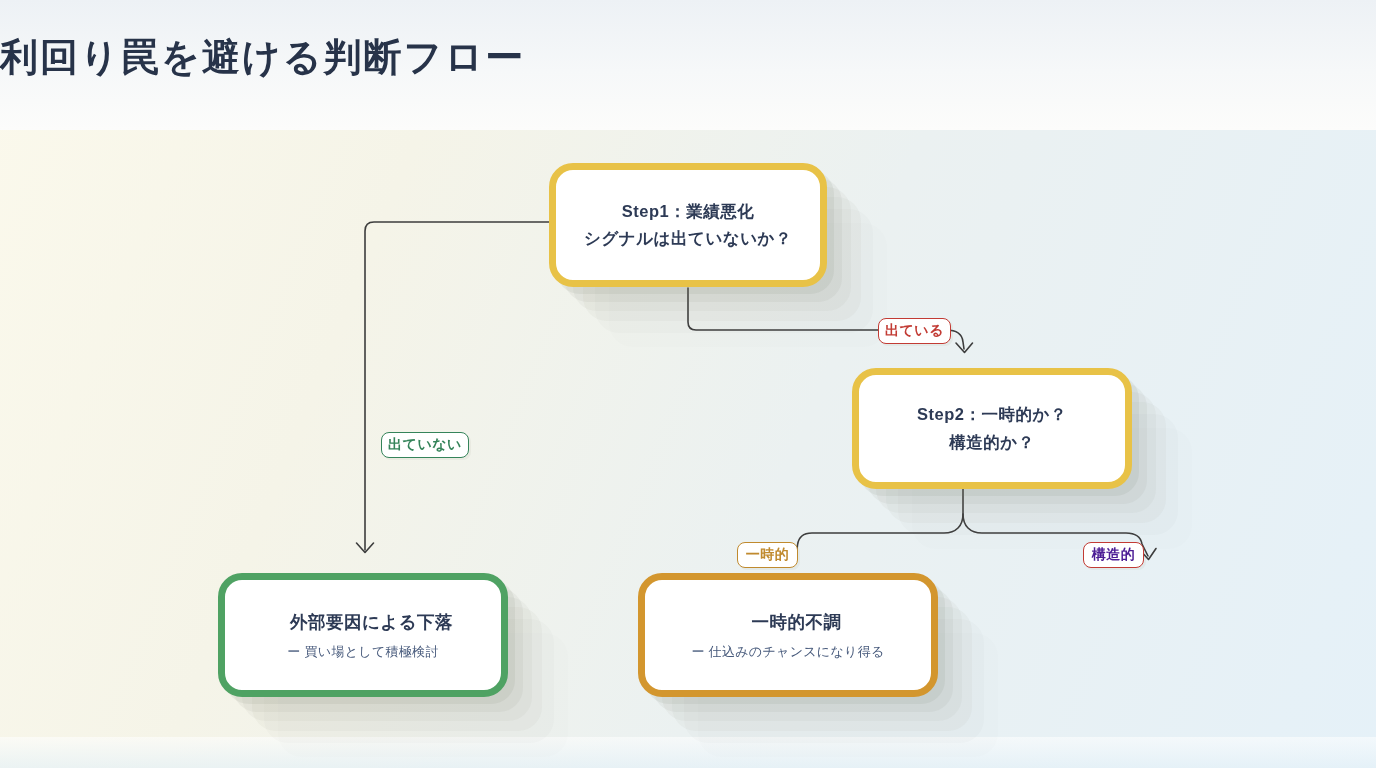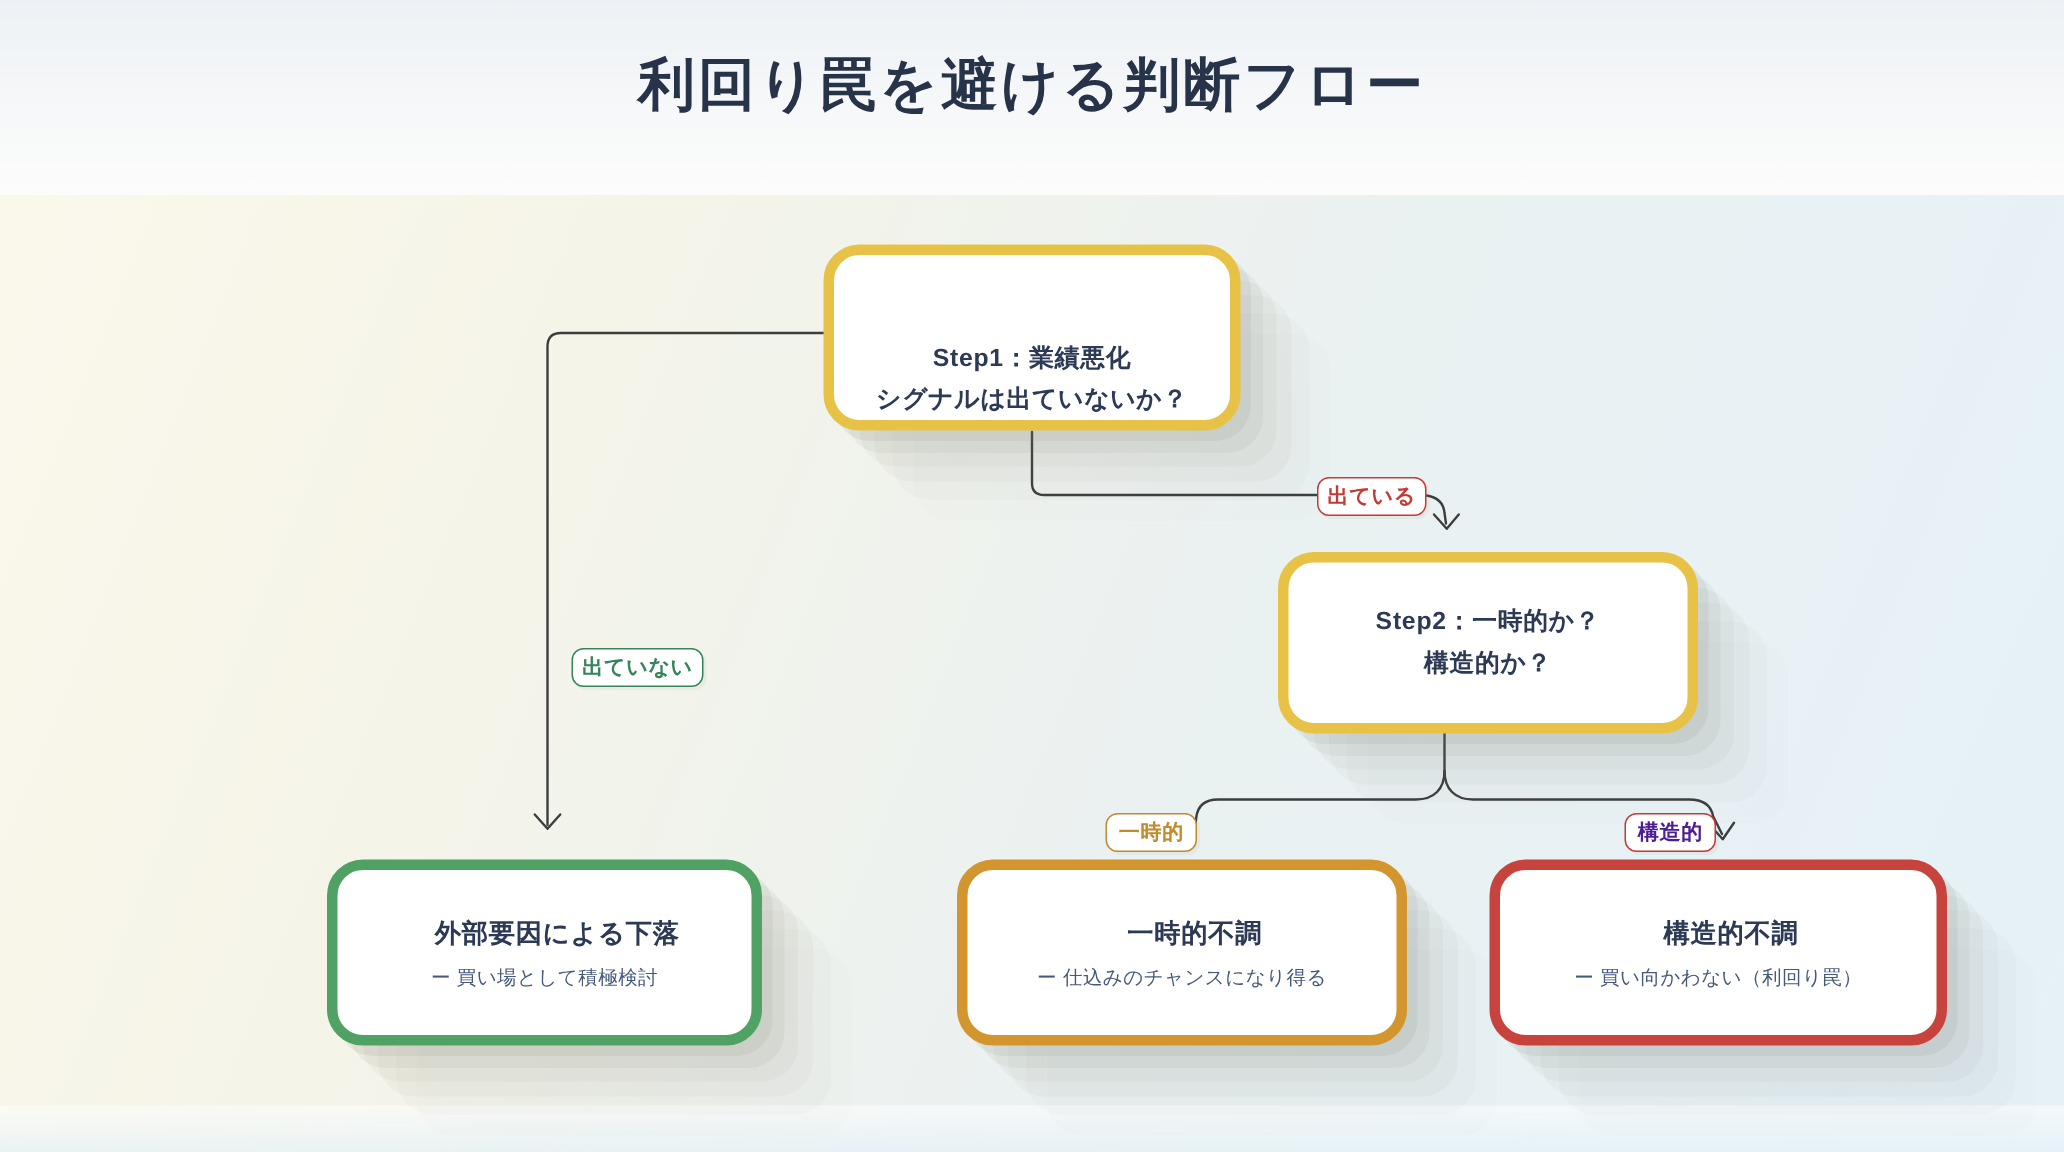--- a/index.html
+++ b/index.html
@@ -5,21 +5,21 @@
   html,body{margin:0;padding:0;}
   body{font-family:"Liberation Sans","DejaVu Sans",sans-serif;}
   .stage{
     position:relative;width:1376px;height:768px;overflow:hidden;
     background:linear-gradient(112deg,#FBF9EC 0%,#F5F4E8 28%,#EBF1F1 58%,#E5F1F8 100%);
   }
   
   .header-band{
     position:absolute;left:0;top:0;width:1376px;height:130px;
     background:linear-gradient(180deg,#EDF1F5 0%,#F6F8F9 55%,#FCFCFB 100%);
-    text-align:center;z-index:1;
+    z-index:1;
   }
   .page-title{
     margin:0;padding-top:36px;
     font-size:38px;font-weight:700;letter-spacing:2px;
     color:#273349;line-height:1.15;
   }
   .page-subtitle{
     margin:10px 0 0 0;
     font-size:17px;font-weight:700;letter-spacing:1px;
     color:#52627A;
@@ -85,44 +85,40 @@
   <svg class="connectors" width="1376" height="768" viewBox="0 0 1376 768">
     <path d="M688 288 L688 322 Q688 330 696 330 L946 330 Q962 330 963 342 L964 349"></path>
     <path d="M956 343 L964.5 352.5 L972.5 343"></path>
     <path d="M549 222 L374 222 Q365 222 365 231 L365 550"></path>
     <path d="M356.5 543 L365 552.5 L373.5 543"></path>
     <path d="M963 489 L963 514 C963 526 956 533 944 533 L812 533 Q799 533 797.5 545 L796 558"></path>
     <path d="M963 514 C963 526 970 533 982 533 L1126 533 Q1140 533 1142 544 L1148 556"></path>
     <path d="M1139 549 L1148.5 559.5 L1156 548.5"></path>
   </svg>
 
-  <div class="node n-step1" style="border-color: rgb(232, 194, 71); justify-content: flex-end;">
+  <div class="node n-step1" style="border-color: rgb(232, 194, 71);">
     <div class="q-line">Step1：業績悪化</div>
     <div class="q-line">シグナルは出ていないか？</div>
   </div>
 
   <div class="node n-step2" style="border-color: rgb(232, 194, 71);">
     <div class="q-line">Step2：一時的か？</div>
     <div class="q-line">構造的か？</div>
   </div>
 
   <div class="node n-external" style="border-color: rgb(79, 162, 99);">
     <div class="outcome-title">外部要因による下落</div>
     <div class="outcome-note">ー 買い場として積極検討</div>
   </div>
 
   <div class="node n-temporary" style="border-color: rgb(211, 150, 46);">
     <div class="outcome-title">一時的不調</div>
     <div class="outcome-note">ー 仕込みのチャンスになり得る</div>
   </div>
 
-  <div class="node n-structural" style="border-color: rgb(199, 68, 62);">
-    <div class="outcome-title">構造的不調</div>
-    <div class="outcome-note">ー 買い向かわない（利回り罠）</div>
-  </div>
 
   <div class="pill p-deteiru" style="color: rgb(194, 59, 52); border-color: rgb(194, 59, 52);">出ている</div>
 
   <div class="pill p-deteinai" style="color: rgb(53, 132, 90); border-color: rgb(53, 132, 90); text-align: right;">出ていない</div>
 
   <div class="pill p-ichijiteki" style="color: rgb(192, 138, 46); border-color: rgb(192, 138, 46);">一時的</div>
 
   <div class="pill p-kouzouteki" style="color: #4c1d95; border-color: rgb(194, 59, 52);">構造的</div>
 
 </div>

